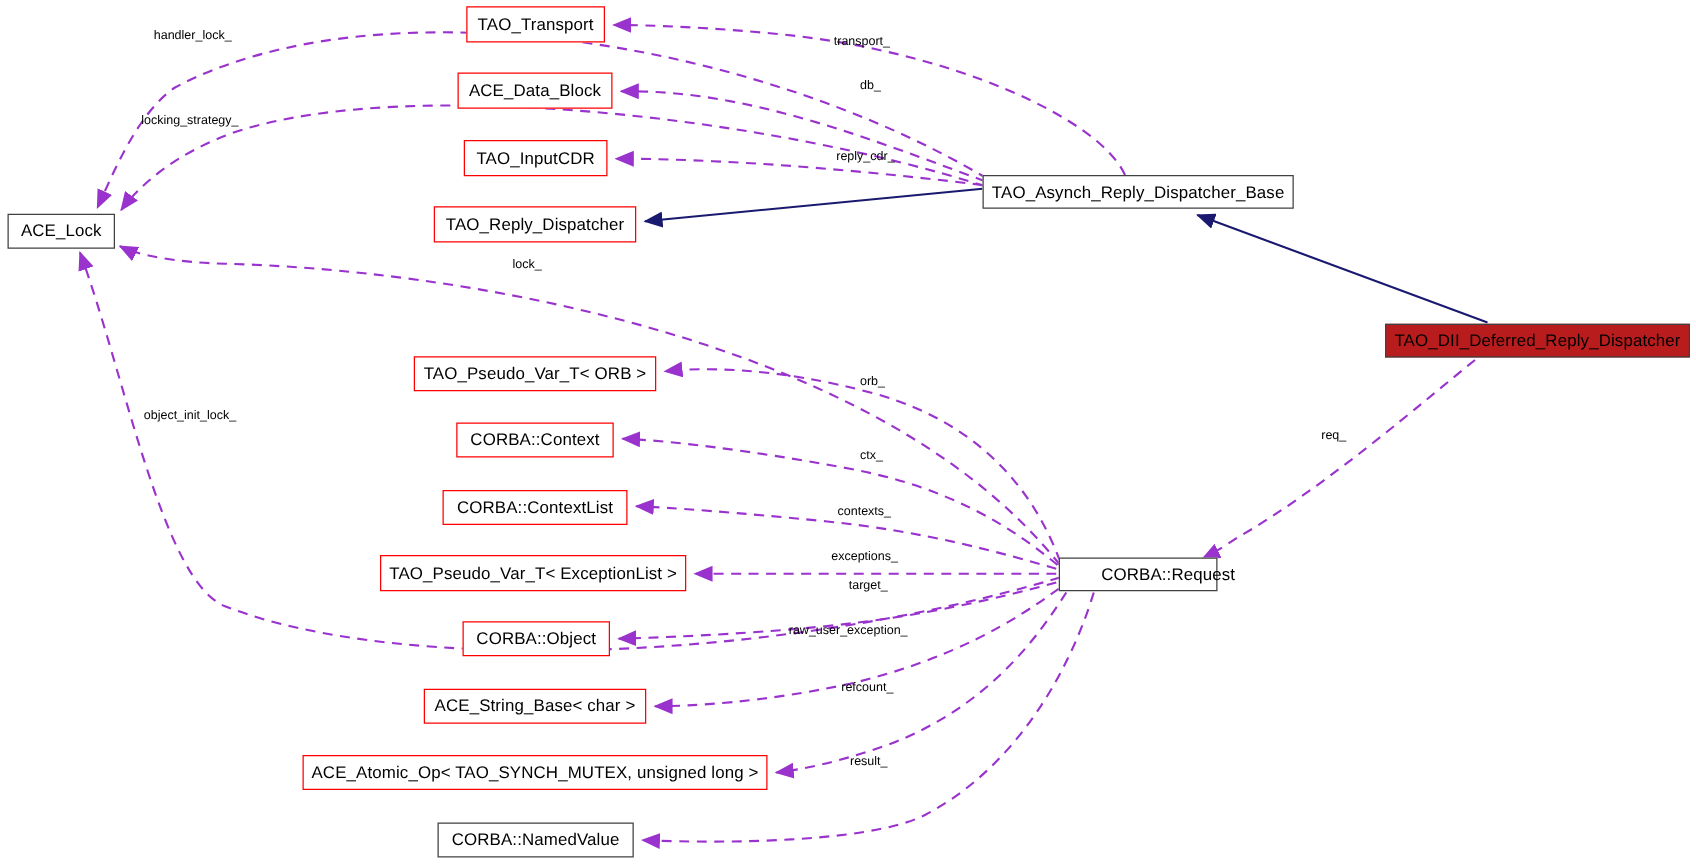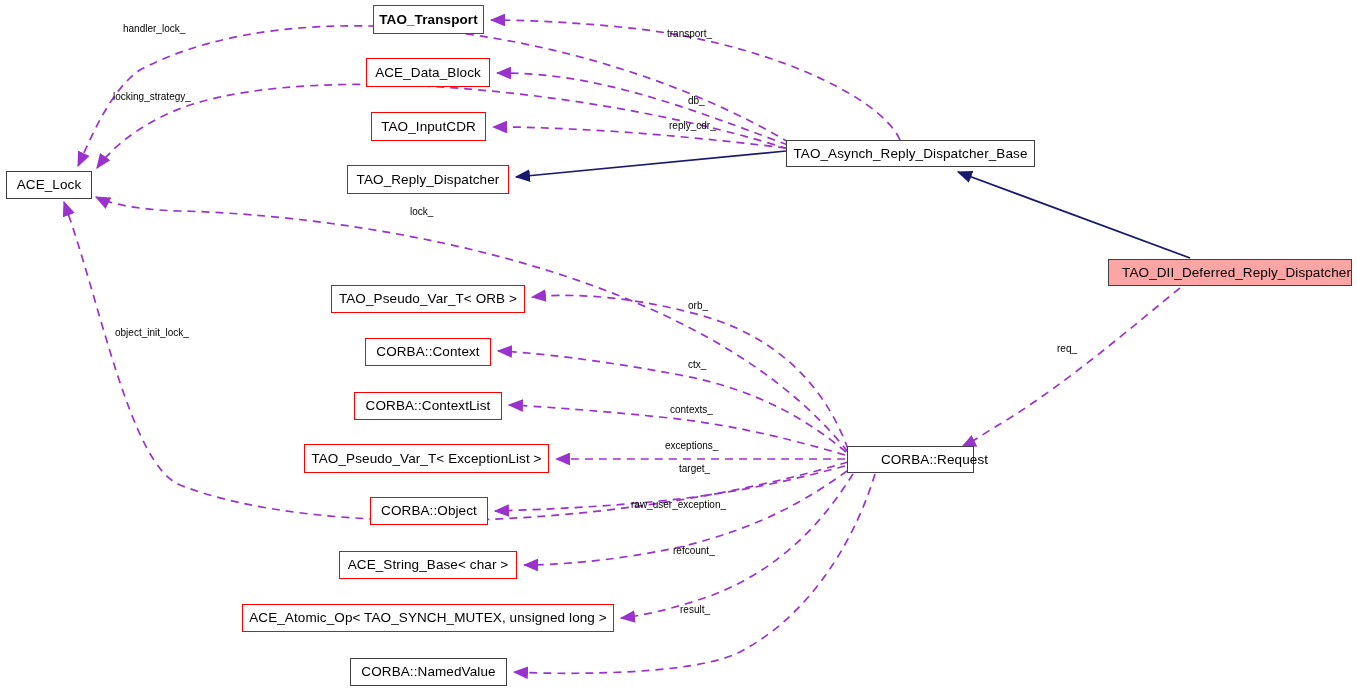--- a/index.html
+++ b/index.html
@@ -34,22 +34,21 @@
     color: #000000;
     white-space: nowrap;
     line-height: 1;
     letter-spacing: 0.1px;
   }
   .node.plain {
     border: 1px solid #404040;
   }
   .node.highlight {
     border: 1px solid #404040;
-    background: #fca5a5;
-    justify-content: flex-end;
+    background: #b91c1c;
   }
   .edge-label {
     position: absolute;
     font-size: 10px;
     color: #000000;
     white-space: nowrap;
     line-height: 1;
     background: transparent;
   }
 </style>
@@ -108,21 +107,21 @@
       <path d="M 786 151 L 516 177"></path>
 
       <path d="M 1190 258 L 958 172"></path>
     </g>
   </svg>
 
   <div class="node plain" style="left:6px; top:171px; width:86px; height:28px;">
     <span>ACE_Lock</span>
   </div>
 
-  <div class="node" style="left:373px; top:5px; width:111px; height:29px;font-weight:bold;">
+  <div class="node" style="left:373px; top:5px; width:111px; height:29px;">
     <span>TAO_Transport</span>
   </div>
 
   <div class="node" style="left:366px; top:58px; width:124px; height:29px;">
     <span>ACE_Data_Block</span>
   </div>
 
   <div class="node" style="left:371px; top:112px; width:115px; height:29px;">
     <span>TAO_InputCDR</span>
   </div>
@@ -173,21 +172,21 @@
 
   <div class="node plain" style="left:847px; top:446px; width:127px; height:27px;padding-left:48px;">
     <span>CORBA::Request</span>
   </div>
 
   <div class="edge-label" style="left:123px; top:24px;">handler_lock_</div>
   <div class="edge-label" style="left:113px; top:92px;">locking_strategy_</div>
   <div class="edge-label" style="left:115px; top:328px;">object_init_lock_</div>
   <div class="edge-label" style="left:410px; top:207px;">lock_</div>
   <div class="edge-label" style="left:667px; top:29px;text-align:center;">transport_</div>
-  <div class="edge-label" style="left:688px; top:96px;">db_</div>
+  <div class="edge-label" style="left:688px; top:64px;">db_</div>
   <div class="edge-label" style="left:669px; top:121px;">reply_cdr_</div>
   <div class="edge-label" style="left:688px; top:301px;">orb_</div>
   <div class="edge-label" style="left:688px; top:360px;">ctx_</div>
   <div class="edge-label" style="left:670px; top:405px;">contexts_</div>
   <div class="edge-label" style="left:665px; top:441px;">exceptions_</div>
   <div class="edge-label" style="left:679px; top:464px;">target_</div>
   <div class="edge-label" style="left:631px; top:500px;">raw_user_exception_</div>
   <div class="edge-label" style="left:673px; top:546px;">refcount_</div>
   <div class="edge-label" style="left:680px; top:605px;">result_</div>
   <div class="edge-label" style="left:1057px; top:344px;">req_</div>

